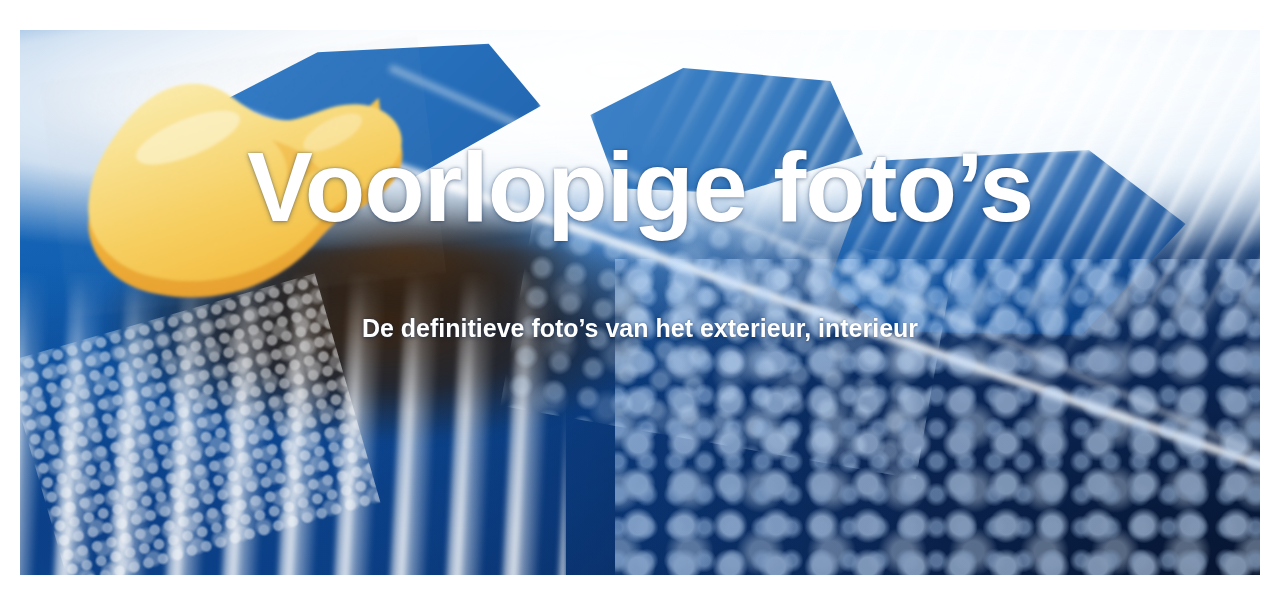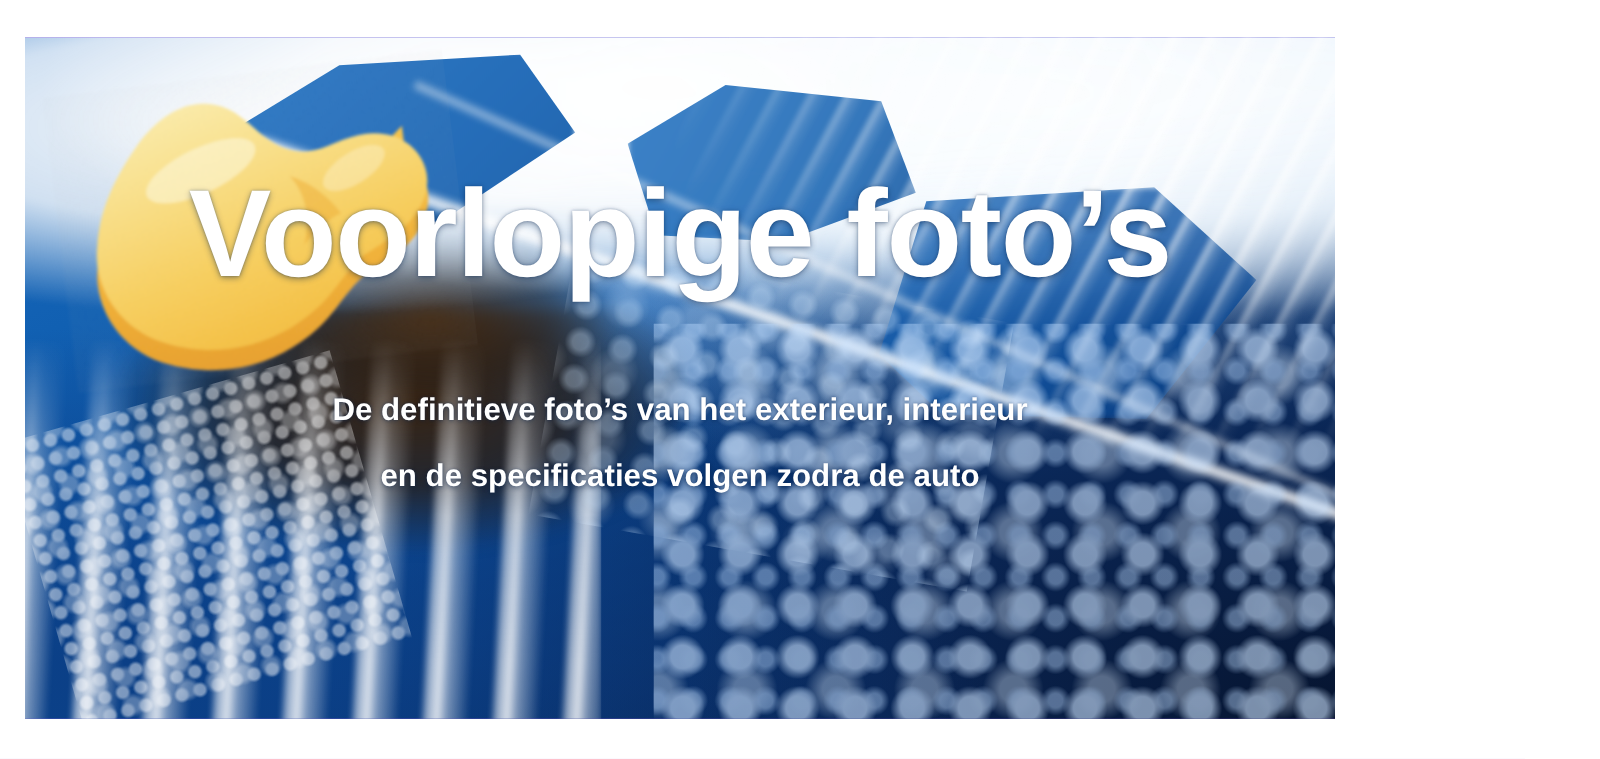--- a/index.html
+++ b/index.html
@@ -22,21 +22,21 @@
     height: 607px;
     background: #ffffff;
     box-sizing: border-box;
   }
 
   
   .photo-stage {
     position: absolute;
     left: 20px;
     top: 30px;
-    width: 1048px;
+    width: 1240px;
     height: 545px;
     overflow: hidden;
     background: #6d28d9;
   }
 
   
   .layer-paint {
     position: absolute;
     inset: 0;
     background:
@@ -364,18 +364,17 @@
                    C62,106 46,132 40,160 Z" fill="#c98f1c" opacity=".30" filter="url(#spongeGrain)"></path>
         </g>
       </svg>
     </div>
 
     <div class="text-overlay">
       <h1 class="headline">Voorlopige foto’s</h1>
 
       <div class="subcopy">
         <span class="sub-line">De definitieve foto’s van het exterieur, interieur</span>
-        <span class="sub-line">en de specificaties volgen zodra de auto</span>
       </div>
     </div>
 
   </div>
 </div>
 
 </body></html>

